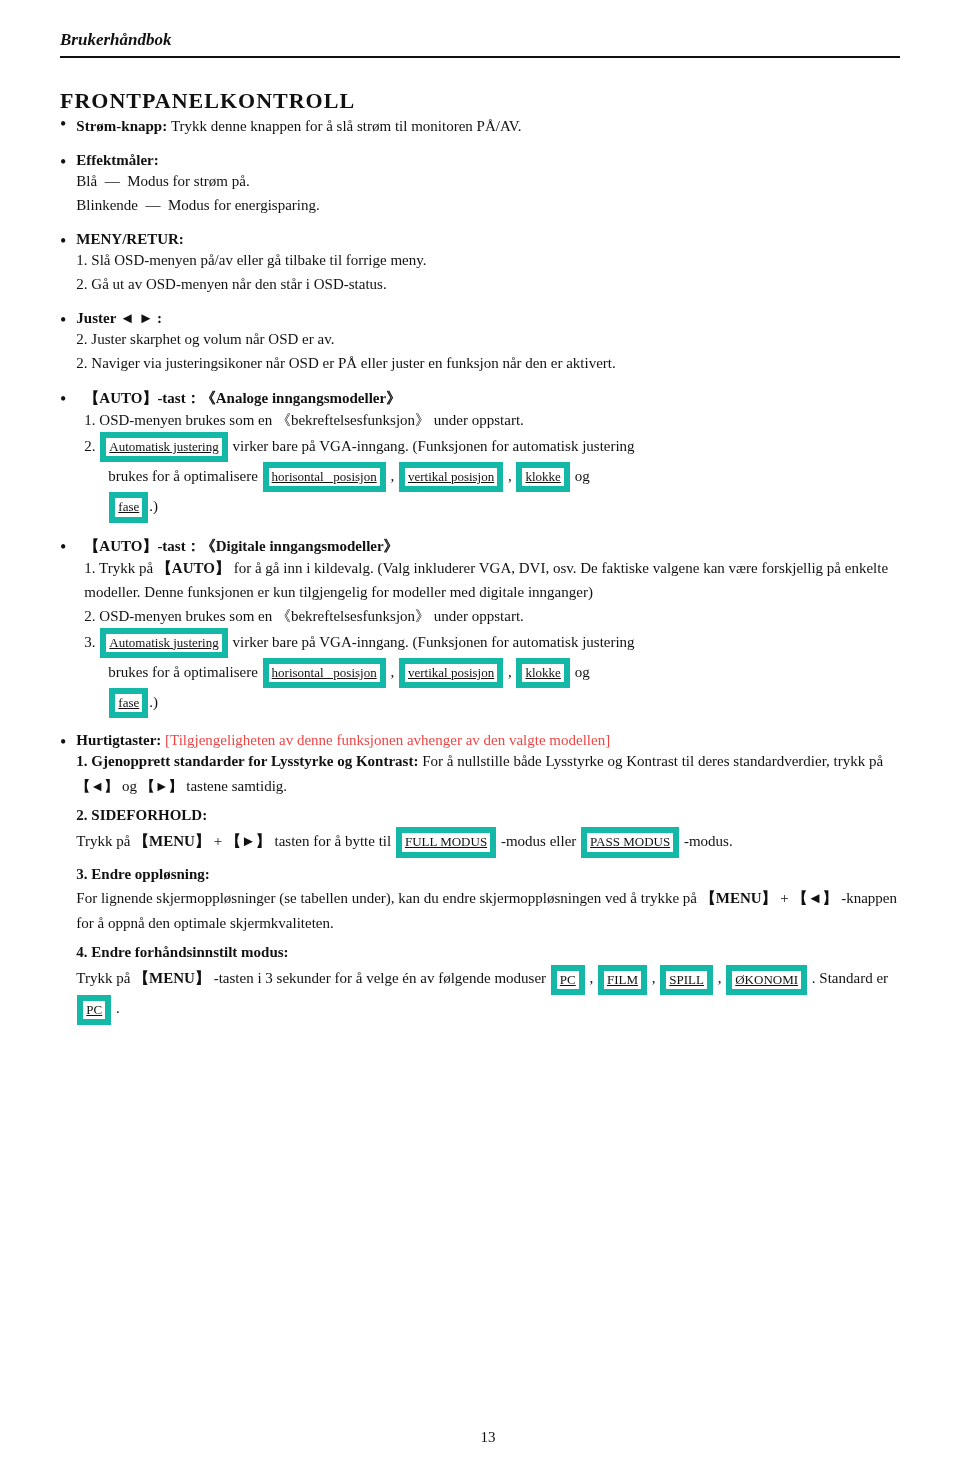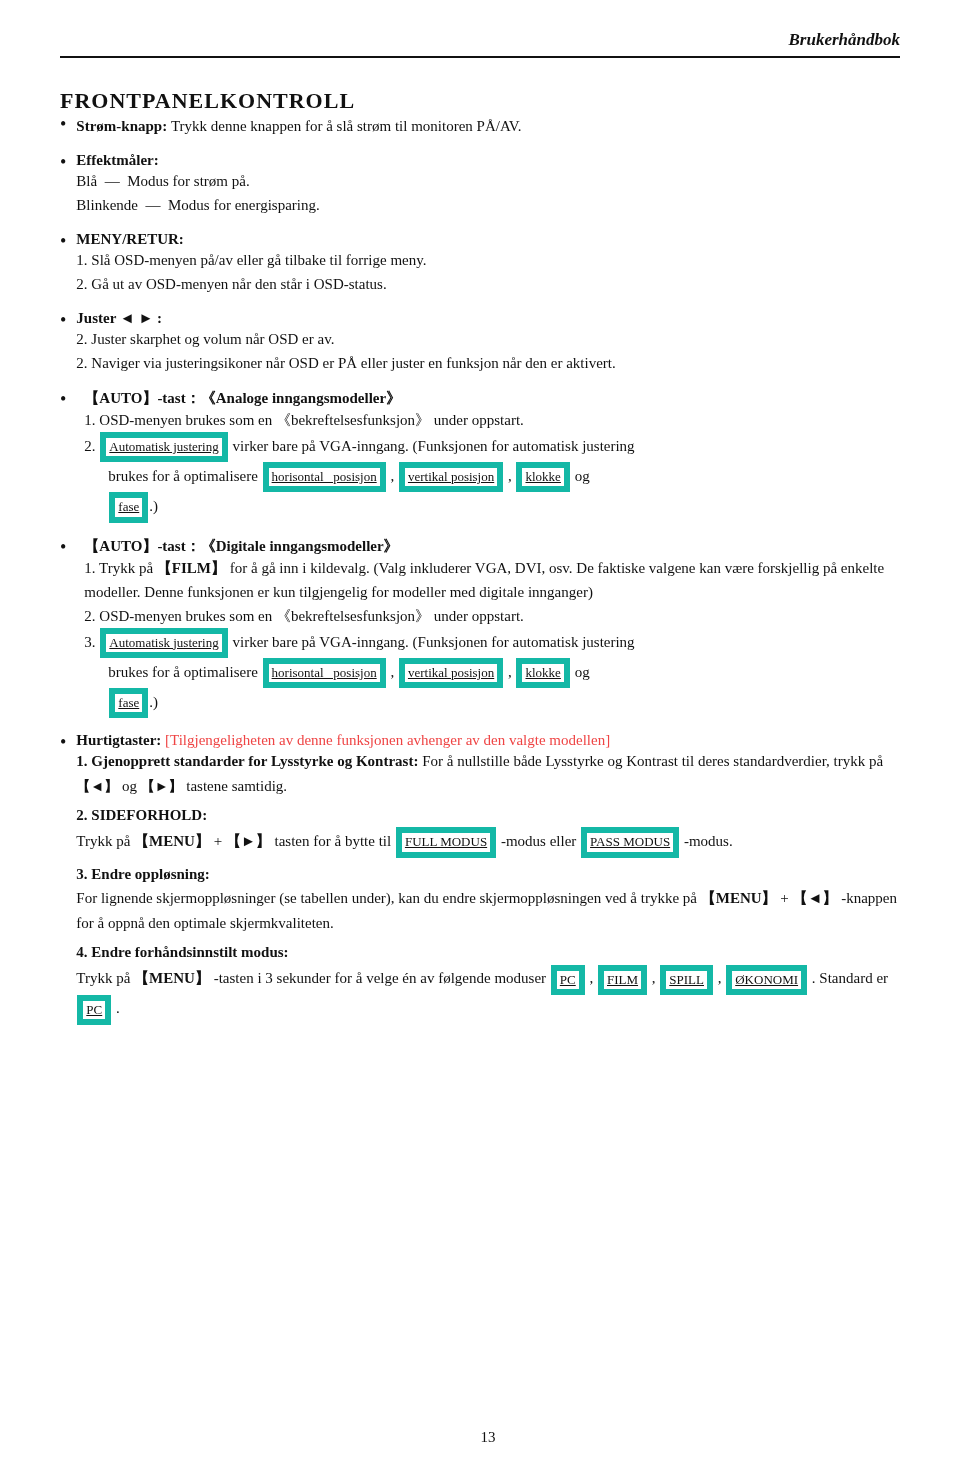--- a/index.html
+++ b/index.html
@@ -15,21 +15,21 @@
 
     .page-container {
       width: 960px;
       min-height: 1476px;
       padding: 30px 60px 60px 60px;
       position: relative;
     }
 
     .header-bar {
       display: flex;
-      justify-content: flex-end;
+      justify-content: flex-start;
       border-bottom: 2px solid #111;
       padding-bottom: 6px;
       margin-bottom: 30px;
     }
 
     .header-title {
       font-style: italic;
       font-size: 17px;
       font-weight: bold;
     }
@@ -189,21 +189,21 @@
       <div class="section-body indent-block"><span class="sub-box">fase</span>.)</div>
     </div>
   </div>
 
   <div class="bullet-item section">
     <span class="bullet-dot">•</span>
     <div class="bullet-content auto-block">
       <div>
         <span class="section-title double-bracket">【AUTO】-tast：</span><span class="section-title guillemet">《Digitale inngangsmodeller》</span>
       </div>
-      <div class="section-body">1. Trykk på <span class="bracket-key-bold">【FILM】</span> for å gå inn i kildevalg. (Valg inkluderer VGA, DVI, osv. De faktiske valgene kan være forskjellig på enkelte modeller. Denne funksjonen er kun tilgjengelig for modeller med digitale innganger)</div>
+      <div class="section-body">1. Trykk på <span class="bracket-key-bold">【AUTO】</span> for å gå inn i kildevalg. (Valg inkluderer VGA, DVI, osv. De faktiske valgene kan være forskjellig på enkelte modeller. Denne funksjonen er kun tilgjengelig for modeller med digitale innganger)</div>
       <div class="section-body">2. OSD-menyen brukes som en 《bekreftelsesfunksjon》 under oppstart.</div>
       <div class="section-body">3. <span class="sub-box">Automatisk justering</span> virker bare på VGA-inngang. (Funksjonen for automatisk justering</div>
       <div class="section-body indent-block">brukes for å optimalisere <span class="sub-box">horisontal &nbsp; posisjon</span> , <span class="sub-box">vertikal posisjon</span> , <span class="sub-box">klokke</span> og</div>
       <div class="section-body indent-block"><span class="sub-box">fase</span>.)</div>
     </div>
   </div>
 
   <div class="bullet-item section">
     <span class="bullet-dot">•</span>
     <div class="bullet-content">

